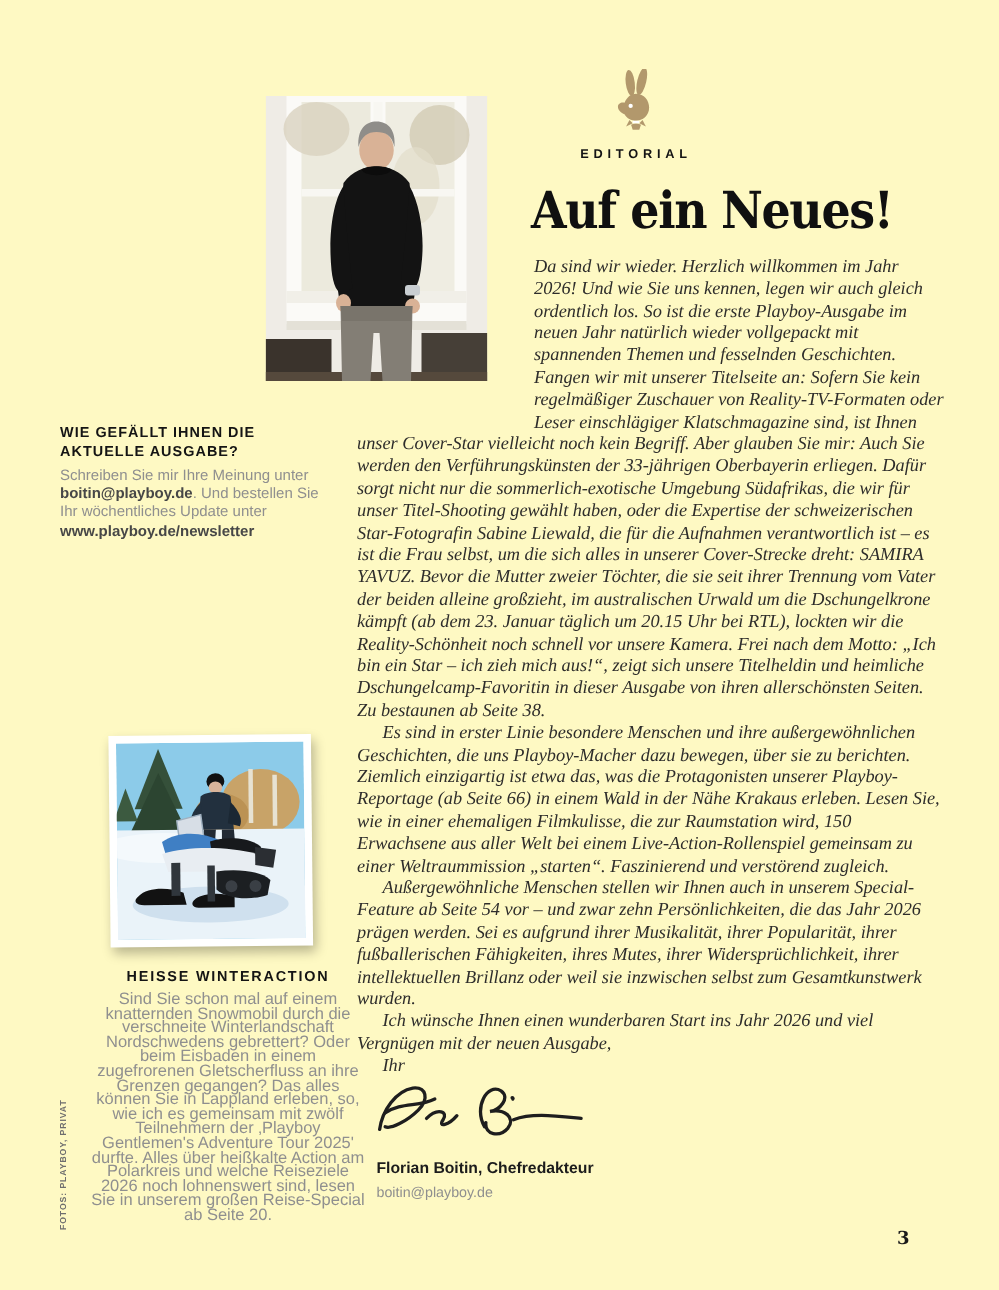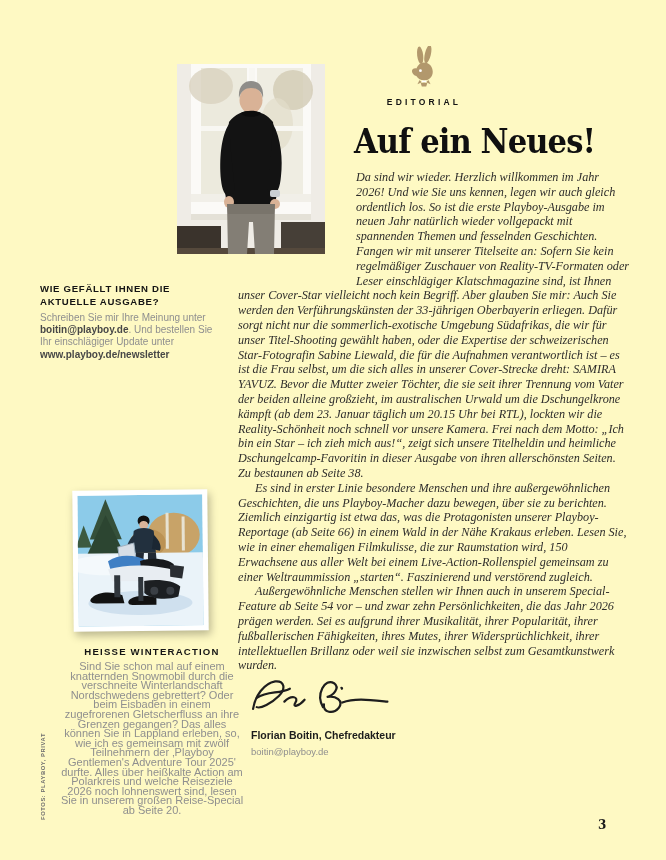--- a/index.html
+++ b/index.html
@@ -101,20 +101,22 @@
     <div class="edlabel">EDITORIAL</div>
   </div>
 
   <h1 class="headline">Auf ein Neues!</h1>
 
   <div class="article">
     <div class="wrap-spacer"></div>
     <p>Da sind wir wieder. Herzlich willkommen im Jahr 2026! Und wie Sie uns kennen, legen wir auch gleich ordentlich los. So ist die erste Playboy-Ausgabe im neuen Jahr natürlich wieder vollgepackt mit spannenden Themen und fesselnden Geschichten. Fangen wir mit unserer Titelseite an: Sofern Sie kein regelmäßiger Zuschauer von Reality-TV-Formaten oder Leser einschlägiger Klatschmagazine sind, ist Ihnen unser Cover-Star vielleicht noch kein Begriff. Aber glauben Sie mir: Auch Sie werden den Verführungskünsten der 33-jährigen Oberbayerin erliegen. Dafür sorgt nicht nur die sommerlich-exotische Umgebung Südafrikas, die wir für unser Titel-Shooting gewählt haben, oder die Expertise der schweizerischen Star-Fotografin Sabine Liewald, die für die Aufnahmen verantwortlich ist – es ist die Frau selbst, um die sich alles in unserer Cover-Strecke dreht: SAMIRA YAVUZ. Bevor die Mutter zweier Töchter, die sie seit ihrer Trennung vom Vater der beiden alleine großzieht, im australischen Urwald um die Dschungelkrone kämpft (ab dem 23. Januar täglich um 20.15 Uhr bei RTL), lockten wir die Reality-Schönheit noch schnell vor unsere Kamera. Frei nach dem Motto: „Ich bin ein Star – ich zieh mich aus!“, zeigt sich unsere Titelheldin und heimliche Dschungelcamp-Favoritin in dieser Ausgabe von ihren allerschönsten Seiten. Zu bestaunen ab Seite 38.</p>
     <p class="indent">Es sind in erster Linie besondere Menschen und ihre außergewöhnlichen Geschichten, die uns Playboy-Macher dazu bewegen, über sie zu berichten. Ziemlich einzigartig ist etwa das, was die Protagonisten unserer Playboy-Reportage (ab Seite 66) in einem Wald in der Nähe Krakaus erleben. Lesen Sie, wie in einer ehemaligen Filmkulisse, die zur Raumstation wird, 150 Erwachsene aus aller Welt bei einem Live-Action-Rollenspiel gemeinsam zu einer Weltraummission „starten“. Faszinierend und verstörend zugleich.</p>
     <p class="indent">Außergewöhnliche Menschen stellen wir Ihnen auch in unserem Special-Feature ab Seite 54 vor – und zwar zehn Persönlichkeiten, die das Jahr 2026 prägen werden. Sei es aufgrund ihrer Musikalität, ihrer Popularität, ihrer fußballerischen Fähigkeiten, ihres Mutes, ihrer Widersprüchlichkeit, ihrer intellektuellen Brillanz oder weil sie inzwischen selbst zum Gesamtkunstwerk wurden.</p>
+    <p class="indent">Ich wünsche Ihnen einen wunderbaren Start ins Jahr 2026 und viel Vergnügen mit der neuen Ausgabe,</p>
+    <p class="indent closing">Ihr</p>
     <div class="signature">
       <svg width="150" height="46" viewBox="0 0 160 50">
         <g fill="none" stroke="#1e1e1e" stroke-width="2.4" stroke-linecap="round">
           <path d="M4,38 C6,24 16,10 28,8 C38,7 40,16 32,24 C24,32 12,38 8,36"></path>
           <path d="M8,26 C20,18 32,22 44,16"></path>
           <path d="M38,30 C46,22 54,25 50,31 C46,37 54,35 60,28"></path>
           <path d="M80,36 C72,22 82,4 92,10 C99,15 91,24 84,25 C94,23 103,29 97,37 C91,44 80,42 81,33"></path>
           <path d="M101,31 C114,26 130,28 150,30"></path>
           <path d="M100,15 C100.5,15 101,15.5 100.5,16"></path>
         </g>
@@ -122,21 +124,21 @@
     </div>
     <div class="sig-name">Florian Boitin, Chefredakteur</div>
     <div class="sig-email">boitin@playboy.de</div>
   </div>
 
   <div class="sb-feedback">
     <div class="sb-head">
       <div>WIE GEFÄLLT IHNEN DIE</div>
       <div>AKTUELLE AUSGABE?</div>
     </div>
-    <div class="sb-body"><span>Schreiben Sie mir Ihre Meinung unter </span><span class="b">boitin@playboy.de</span><span>. Und bestellen Sie Ihr einschlägiger Update unter </span><span class="b">www.playboy.de/newsletter</span></div>
+    <div class="sb-body"><span>Schreiben Sie mir Ihre Meinung unter </span><span class="b">boitin@playboy.de</span><span>. Und bestellen Sie Ihr wöchentliches Update unter </span><span class="b">www.playboy.de/newsletter</span></div>
   </div>
 
   <div class="snowphoto">
     <svg width="125" height="131" viewBox="0 0 125 131">
       <rect width="125" height="131" fill="#8ccbe9"></rect>
 
       <ellipse cx="96" cy="40" rx="26" ry="22" fill="#c8a368"></ellipse>
       <ellipse cx="70" cy="48" rx="18" ry="14" fill="#bb9254"></ellipse>
       <rect x="88" y="18" width="3" height="36" fill="#e7e2d2"></rect>
       <rect x="104" y="22" width="3" height="34" fill="#e7e2d2"></rect>

